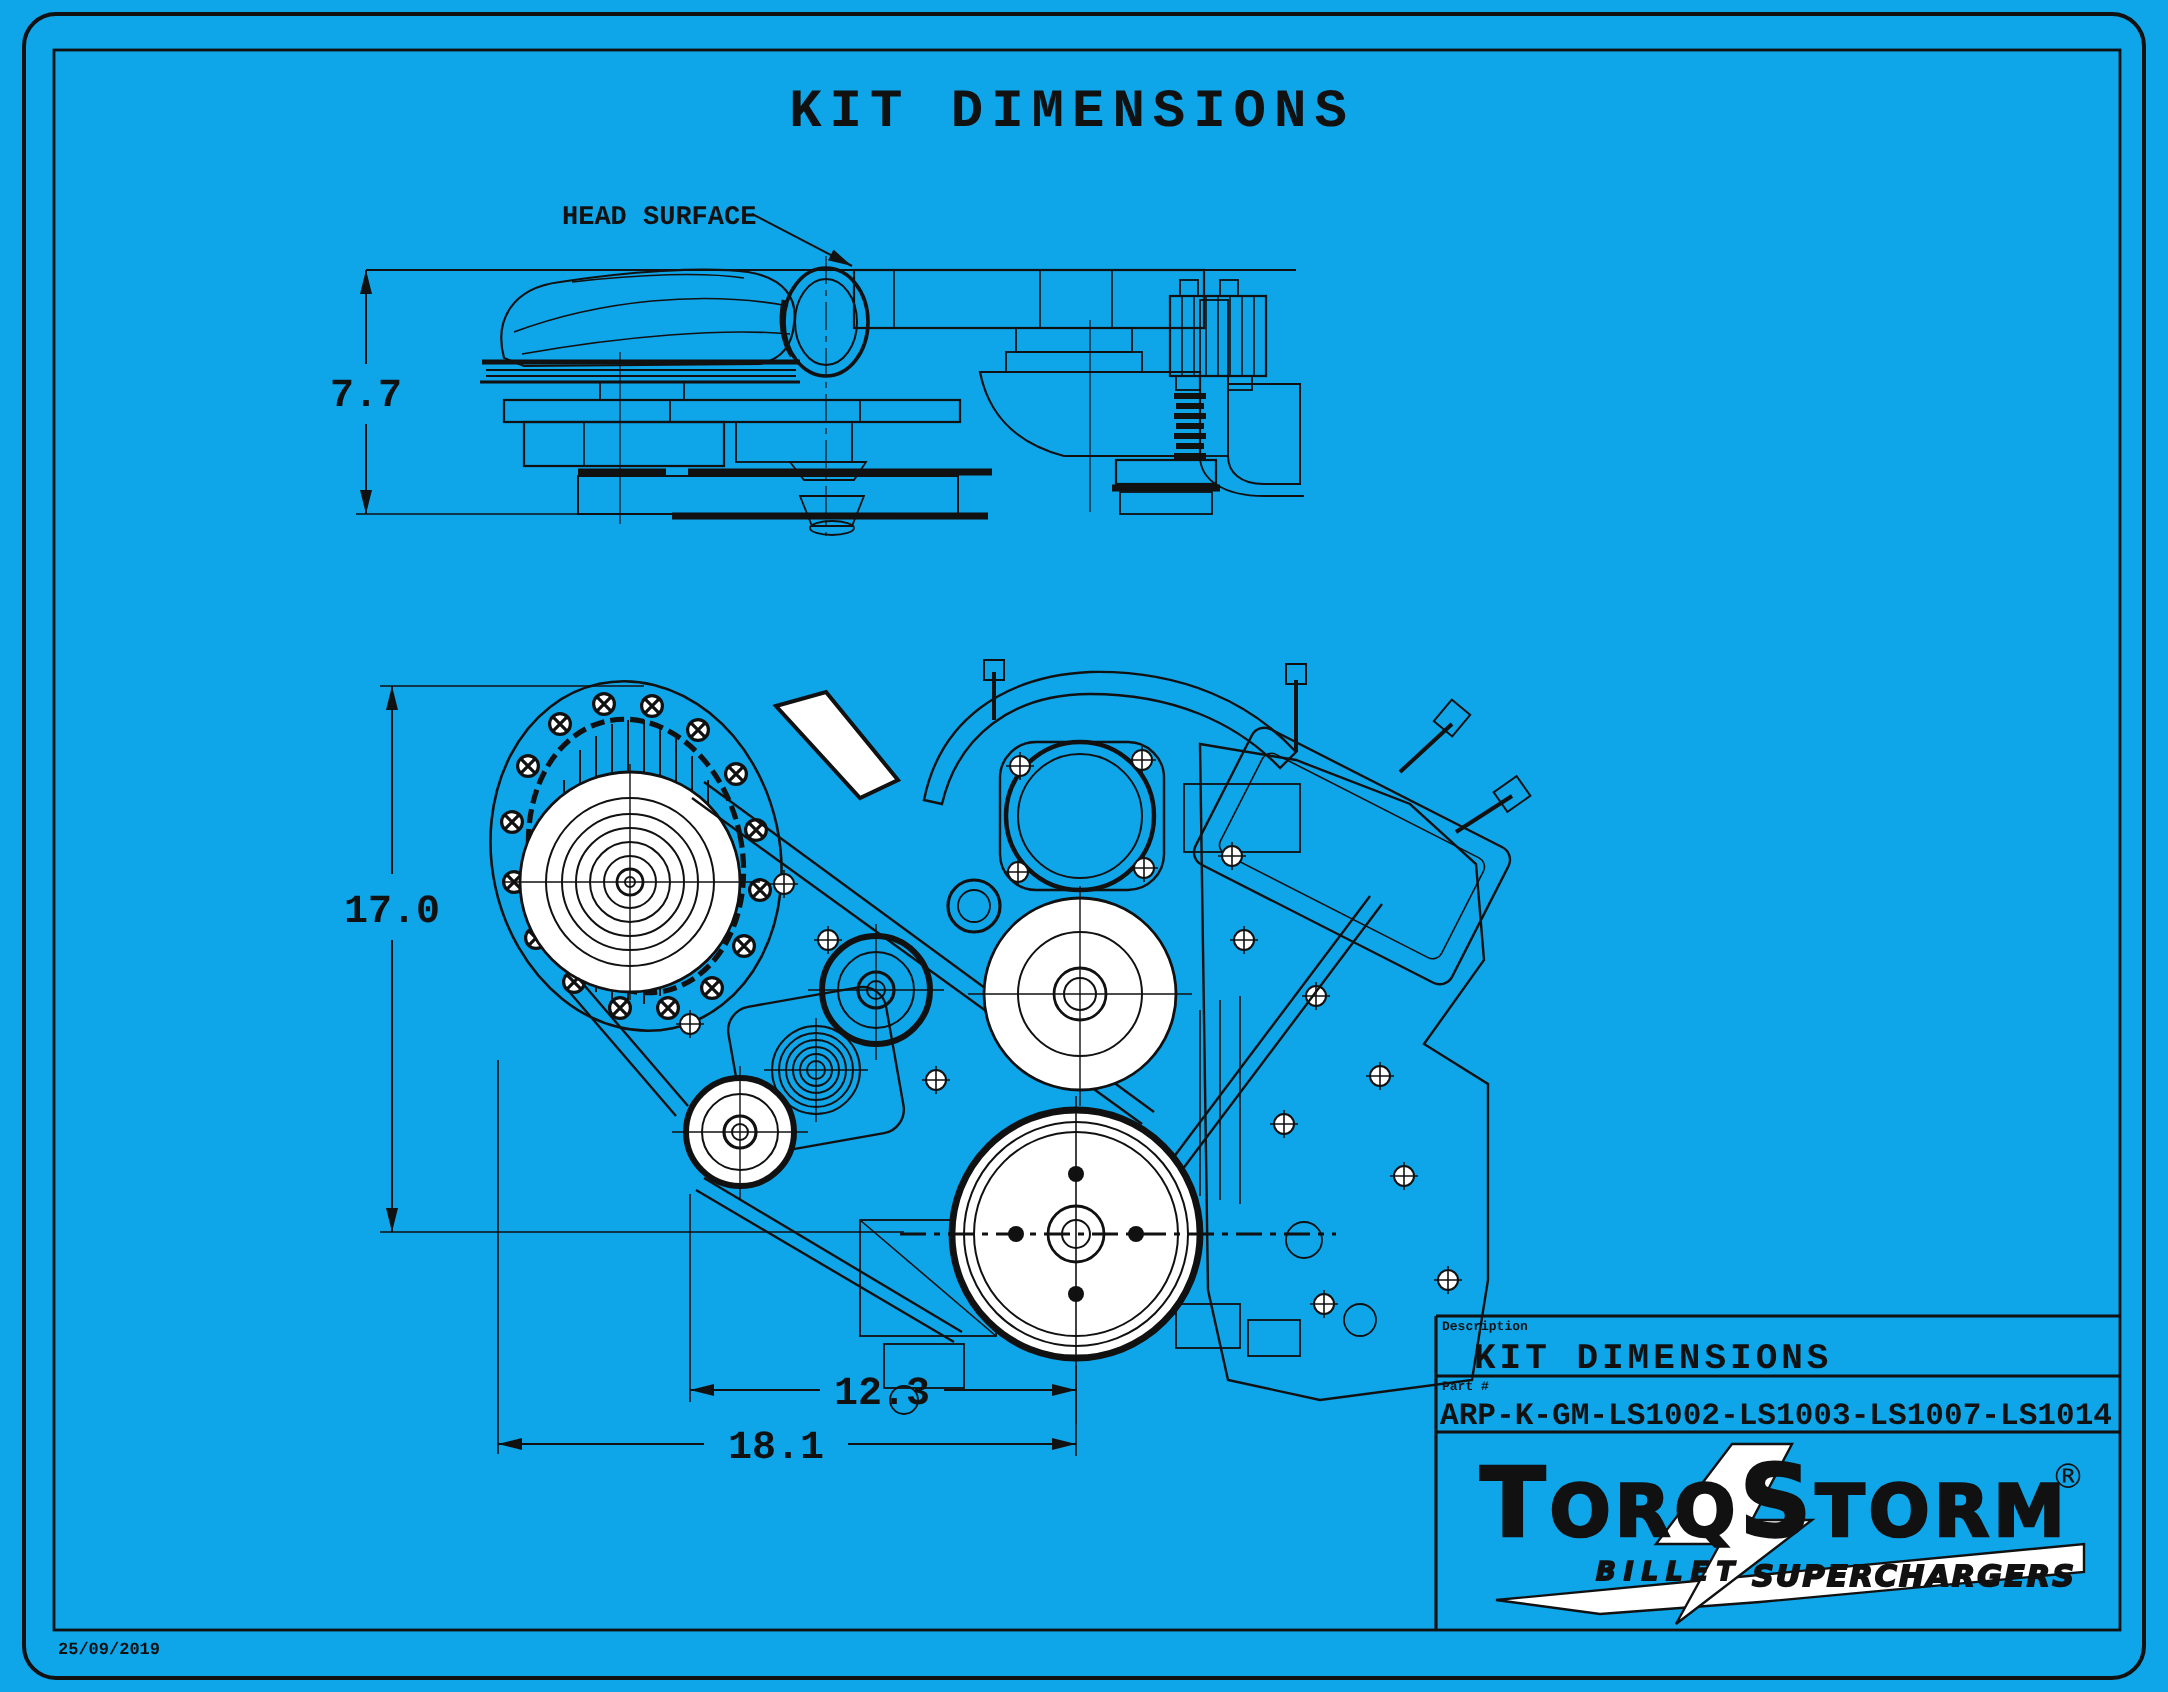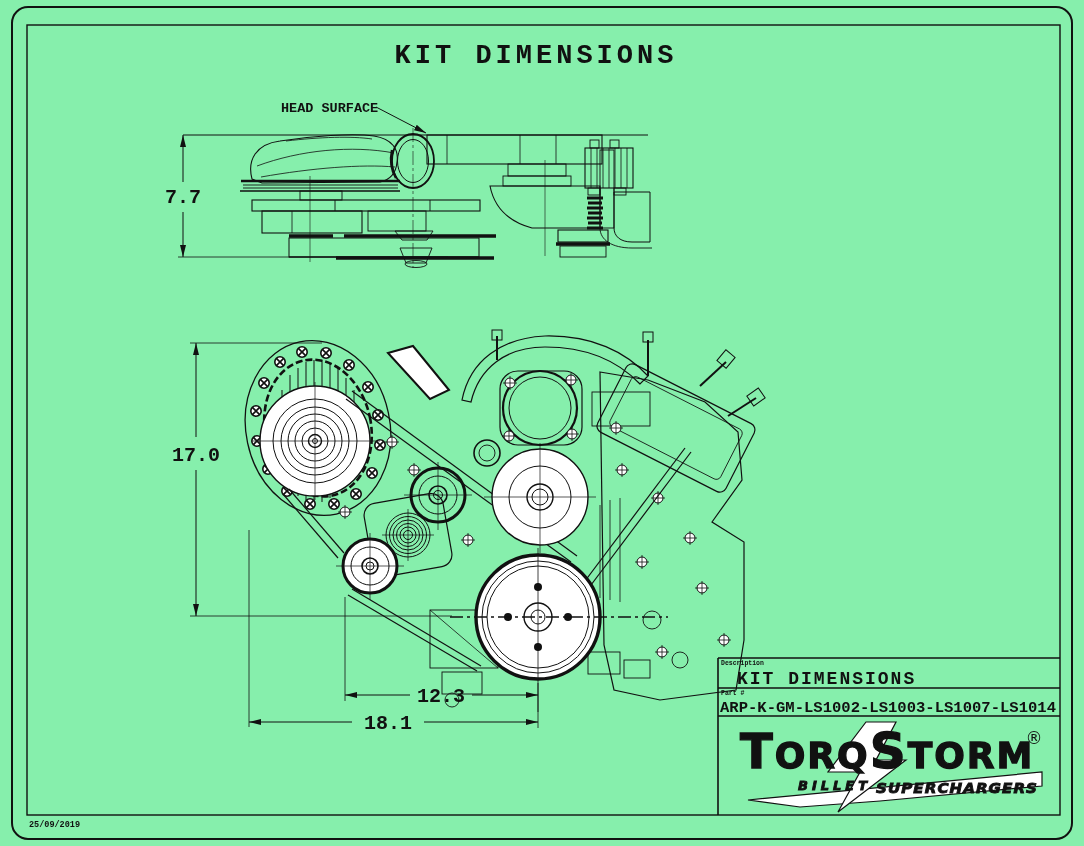--- a/index.html
+++ b/index.html
@@ -1,16 +1,16 @@
 <!DOCTYPE html>
 <html><head>
 <meta charset="utf-8">
 <style>
   html,body{margin:0;padding:0;background:#fff;}
-  .sheet{position:relative;width:1084px;height:846px;background:#86efac;overflow:hidden;
+  .sheet{position:relative;width:1084px;height:846px;background:#0ea5e9;overflow:hidden;
          font-family:"Liberation Mono","DejaVu Sans Mono",monospace;}
   svg{position:absolute;left:0;top:0;}
   svg text{fill:#111;}
   .ink{stroke:#111;fill:none;}
   .mono{font-family:"Liberation Mono","DejaVu Sans Mono",monospace;}
   .logo-font{font-family:"DejaVu Sans","Liberation Sans",sans-serif;}
 </style>
 </head>
 <body>
 

